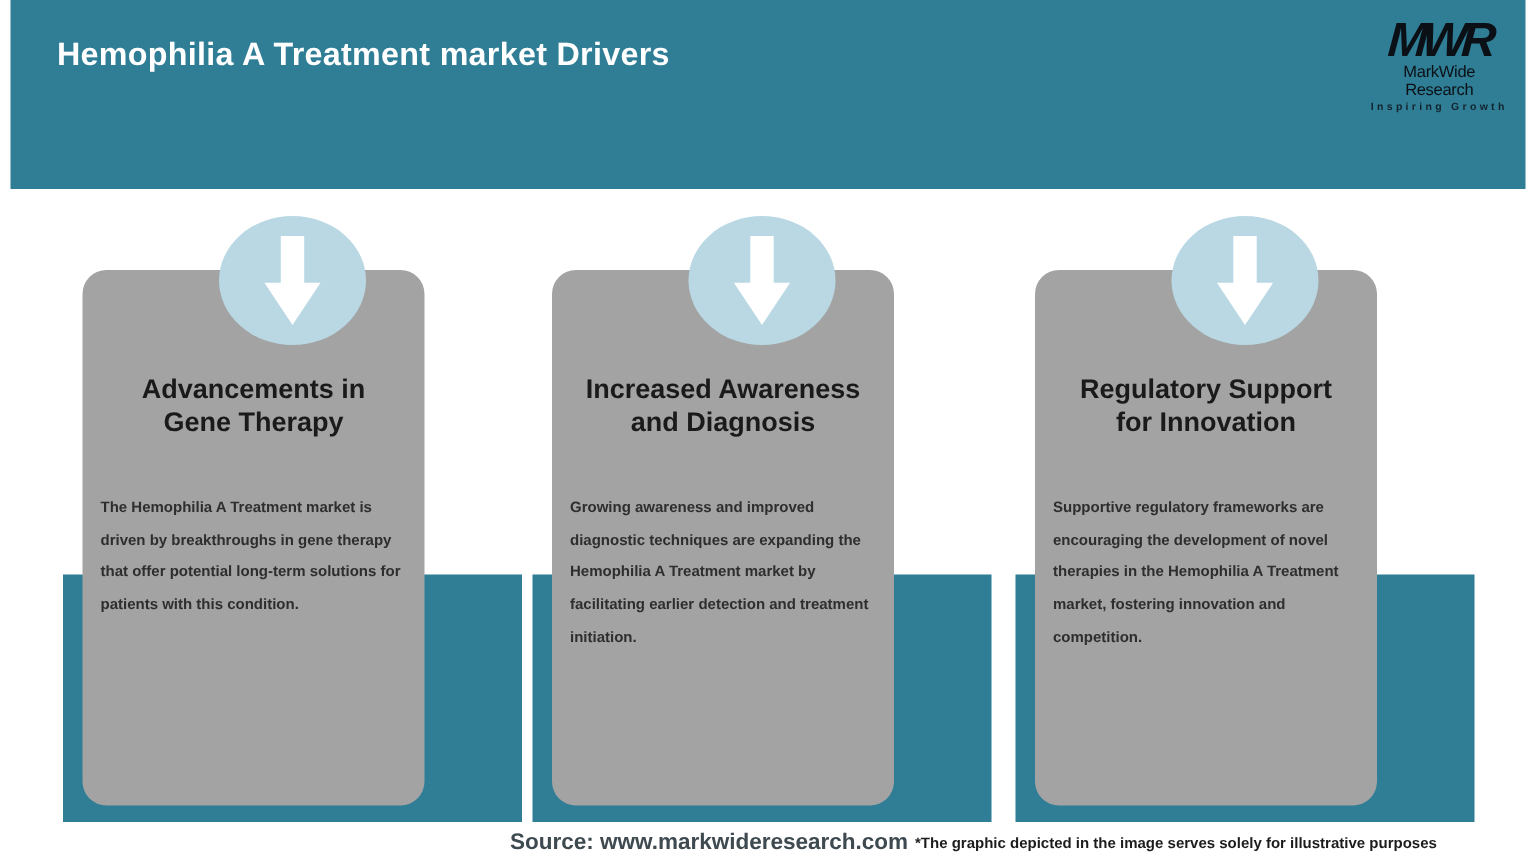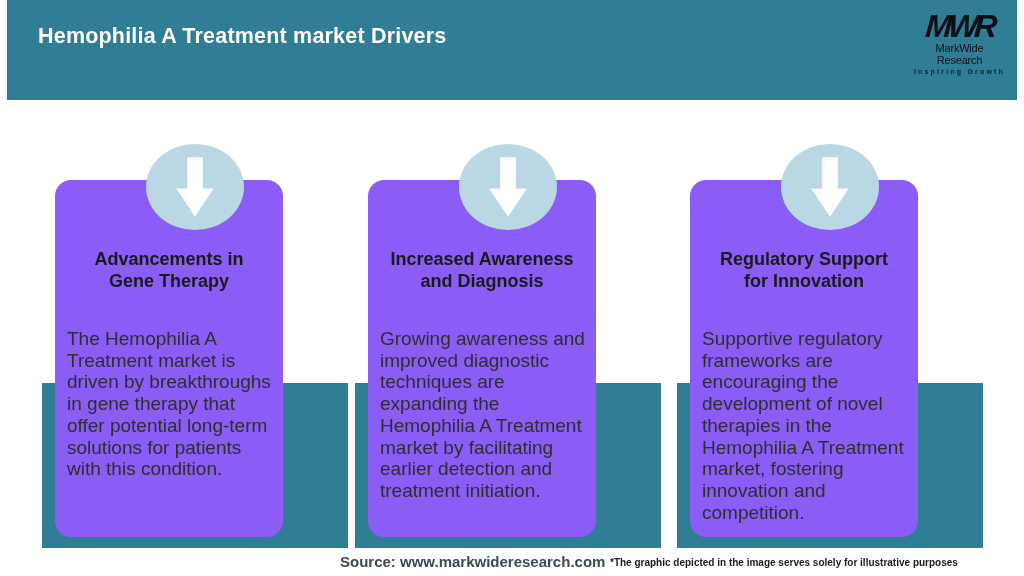--- a/index.html
+++ b/index.html
@@ -2,21 +2,21 @@
 <html><head>
 <meta charset="utf-8">
 <style>
   html,body{margin:0;padding:0;background:#ffffff;}
   .page{
     position:relative;width:1024px;height:576px;background:#ffffff;overflow:hidden;
     font-family:"Liberation Sans",sans-serif;
   }
   
   .topbar{
-    position:absolute;left:7px;top:0;width:1010px;height:100px;
+    position:absolute;left:7px;top:0;width:1010px;height:126px;
     background:#2f7e96;
   }
   .page-title{
     position:absolute;left:31px;top:22px;margin:0;
     font-size:21.5px;line-height:28px;font-weight:bold;color:#ffffff;
     letter-spacing:0.2px;
   }
   .logo{
     position:absolute;top:11px;right:10px;width:95px;text-align:center;color:#0b1016;
   }
@@ -32,30 +32,30 @@
     color:#13232c;
   }
   
   .accent-bar{
     position:absolute;top:383px;height:165px;width:306px;background:#2f7e96;
   }
   .bar-1{left:42px}.bar-2{left:355px}.bar-3{left:677px}
   
   .card{
     position:absolute;top:180px;width:228px;height:357px;
-    background:#8b5cf6;border-radius:16px;
+    background:#a3a3a3;border-radius:16px;
   }
   .card-1{left:55px}.card-2{left:368px}.card-3{left:690px}
   .card-title{
     margin:0;padding:68px 20px 0;text-align:center;
     font-size:18px;line-height:22px;font-weight:bold;color:#1a1a1a;
   }
   .card-desc{
     margin:36px 0 0;padding:0 8px 0 12px;
-    font-size:19px;line-height:21.7px;color:#2e2e2e;
+    font-size:10px;line-height:21.7px;color:#2e2e2e;font-weight:bold;
   }
   
   .icon-badge{
     position:absolute;top:144px;width:98px;height:86px;border-radius:50%;
     background:#b9d8e4;display:flex;align-items:center;justify-content:center;
   }
   .badge-1{left:146px}.badge-2{left:459px}.badge-3{left:781px}
   .icon-badge svg{display:block}
   
   .source{

